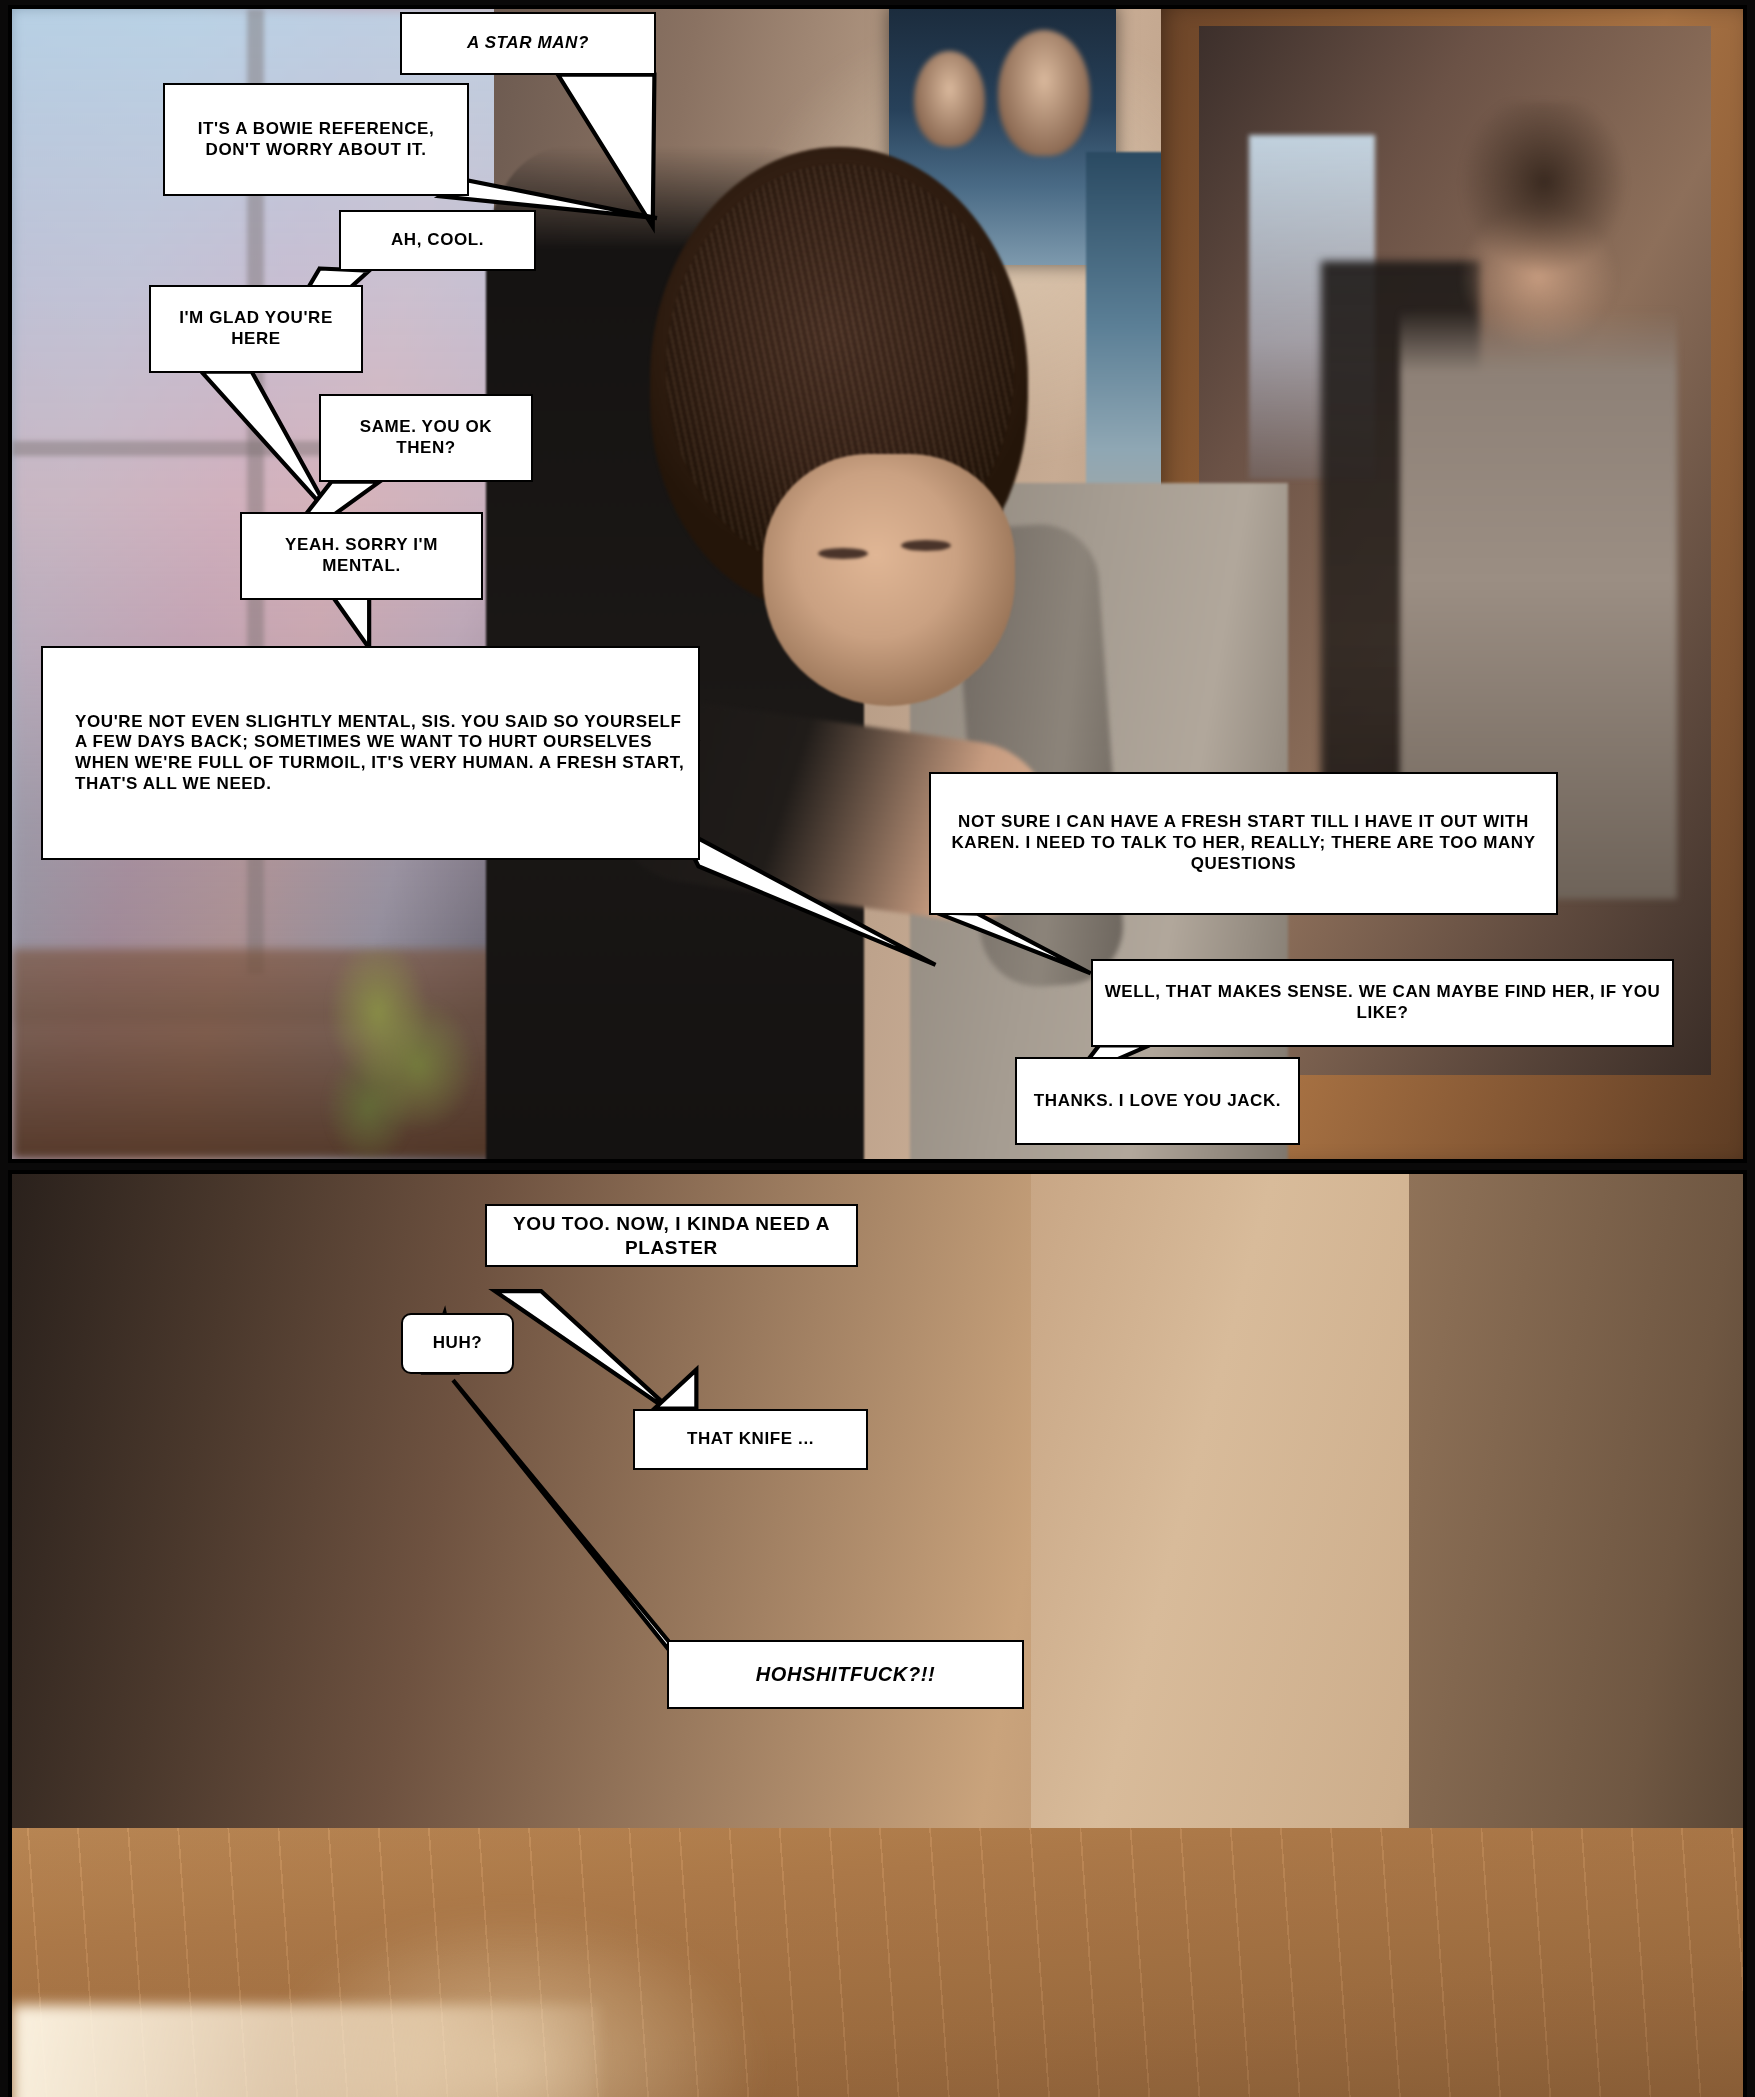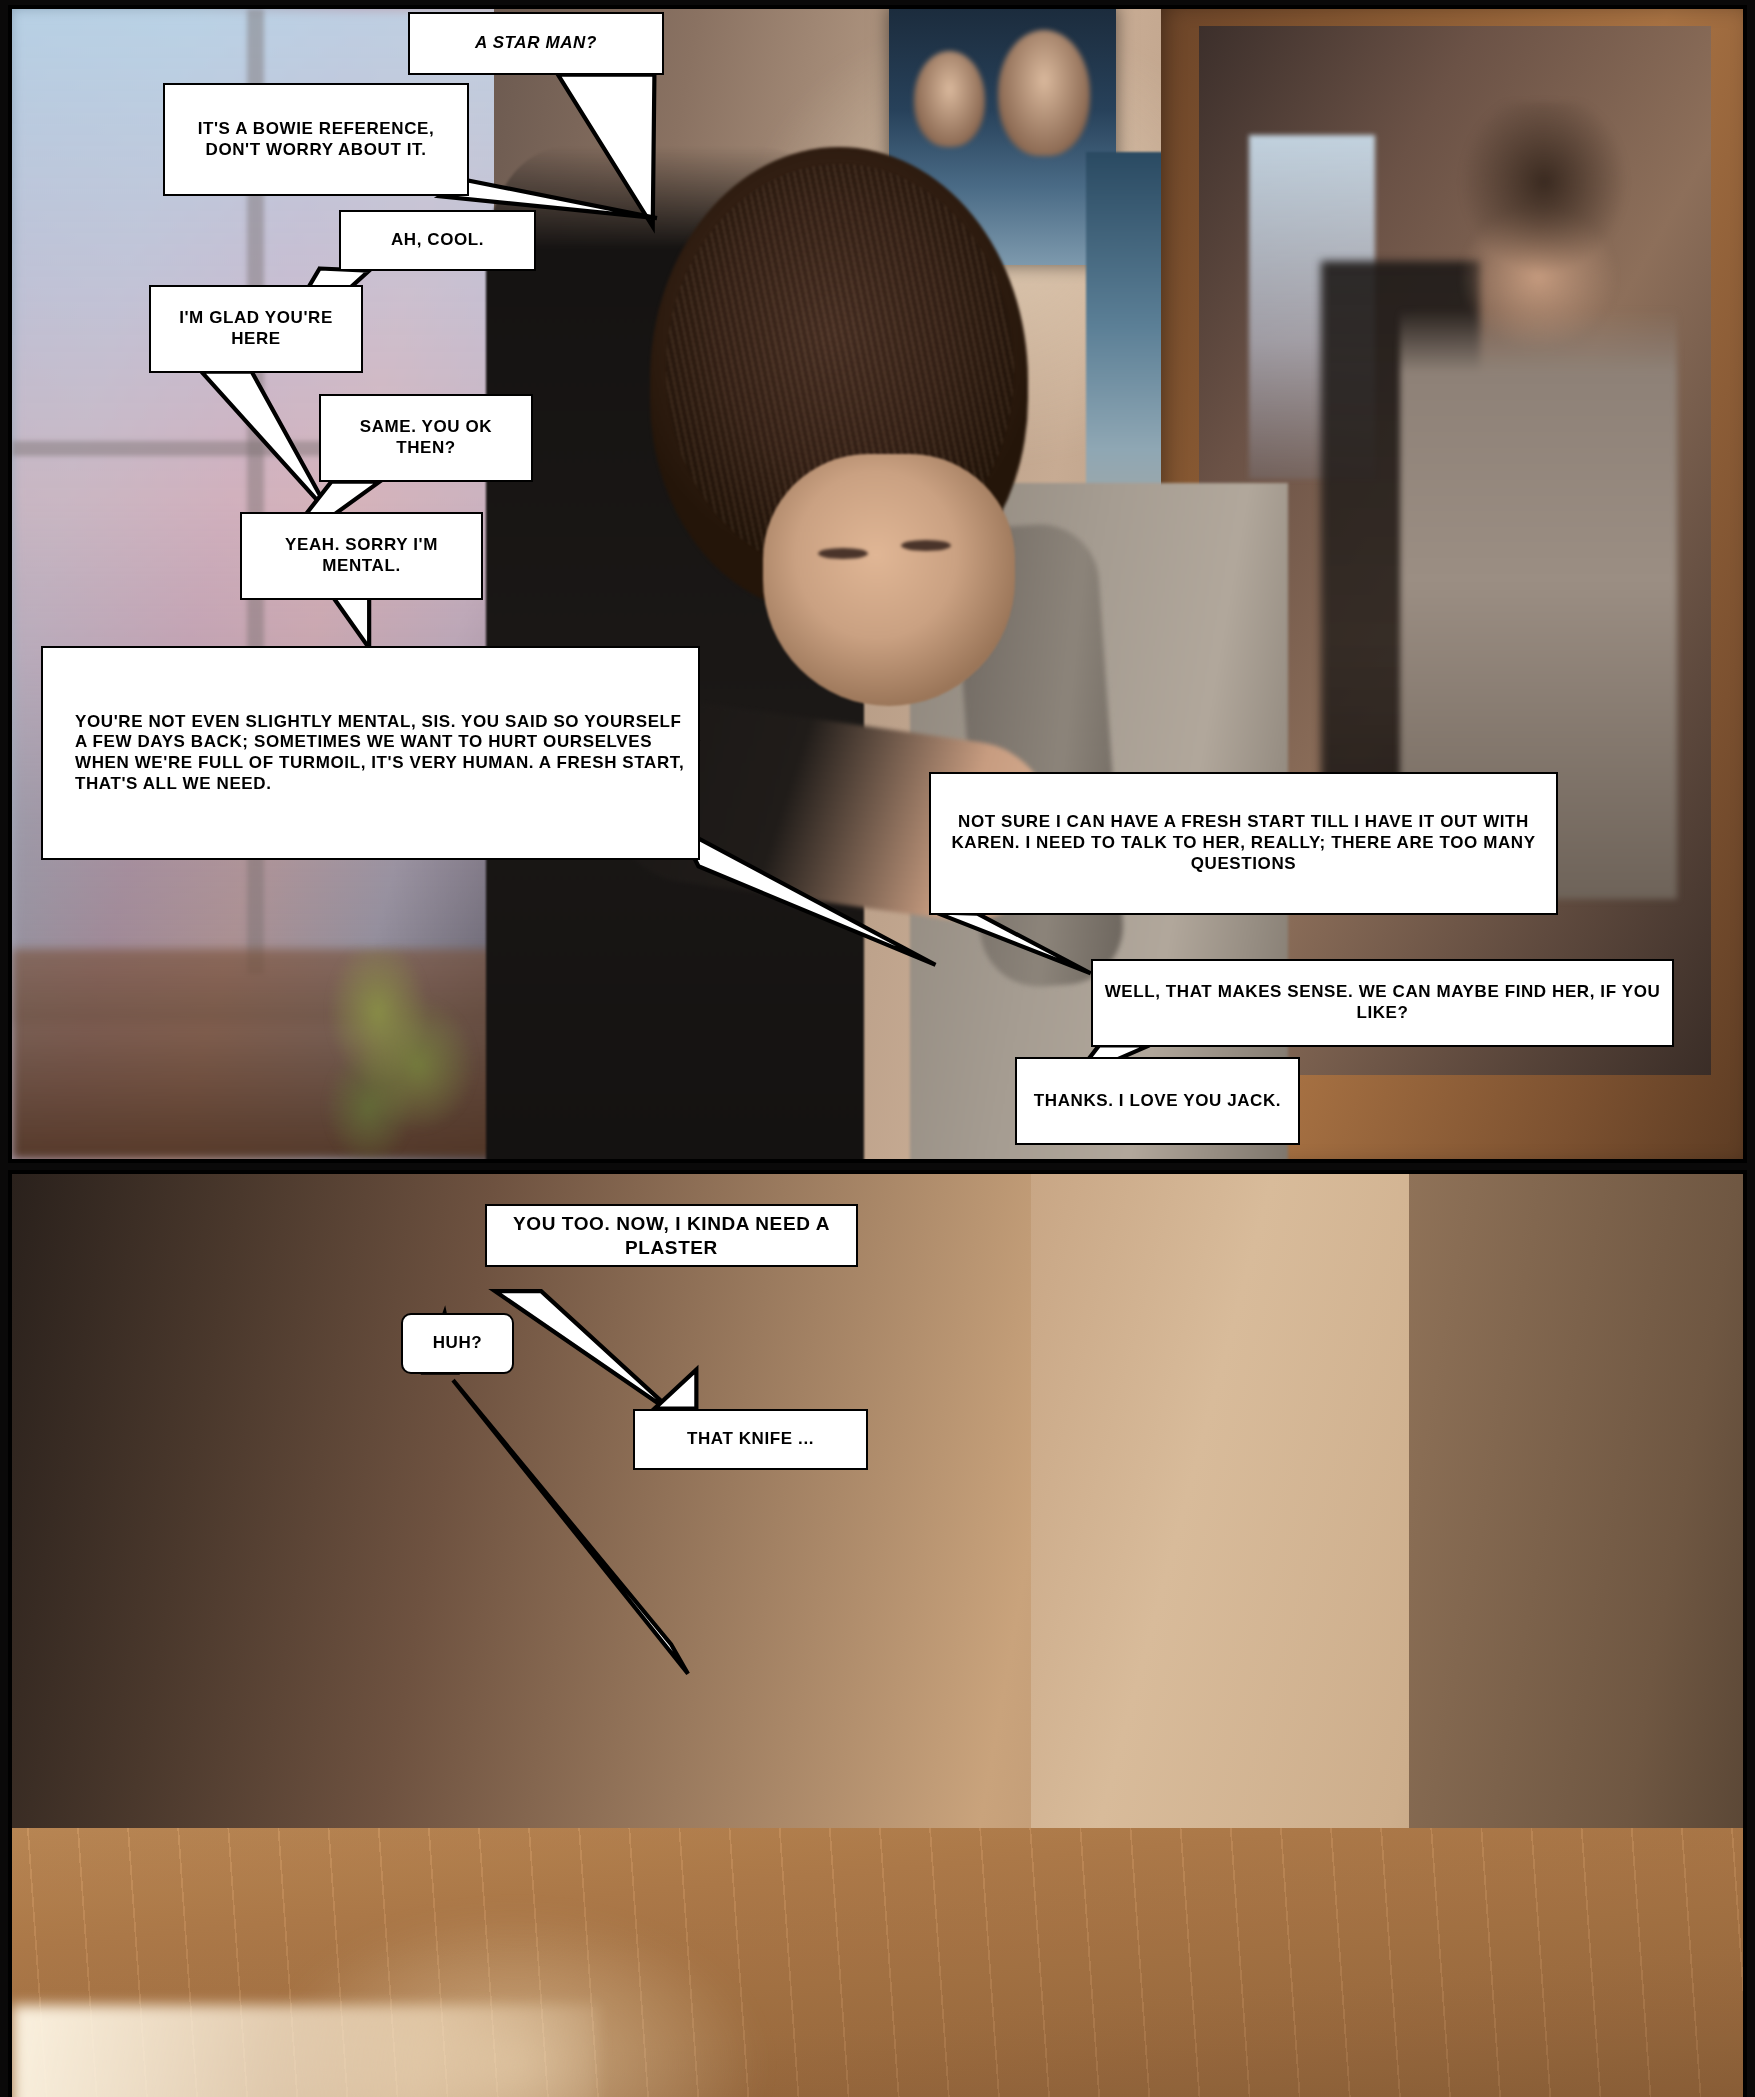--- a/index.html
+++ b/index.html
@@ -325,21 +325,21 @@
     letter-spacing: 0.6px;
     text-transform: uppercase;
     text-align: center;
     display: flex;
     align-items: center;
     justify-content: center;
     padding: 6.7px 11px;
     line-height: 1.22;
     z-index: 40;
   }
-  .bubble.italic { font-style: italic; margin-left: 8px; }
+  .bubble.italic { font-style: italic; }
   svg.tails {
     position: absolute;
     inset: 0;
     width: 100%;
     height: 100%;
     z-index: 38;
     pointer-events: none;
   }
 </style>
 </head>
@@ -458,15 +458,18 @@
   </div>
 
   <div class="bubble" style="left:401px;top:1313px;width:113px;height:61px;font-size:17px;border-radius:10px;">
     <span>HUH?</span>
   </div>
 
   <div class="bubble" style="left:633px;top:1409px;width:235px;height:61px;font-size:17px;">
     <span>THAT KNIFE ...</span>
   </div>
 
+  <div class="bubble italic" style="left:667px;top:1640px;width:357px;height:69px;font-size:20px;">
+    <span>HOHSHITFUCK?!!</span>
+  </div>
 
 </div>
 
 
 </body></html>

